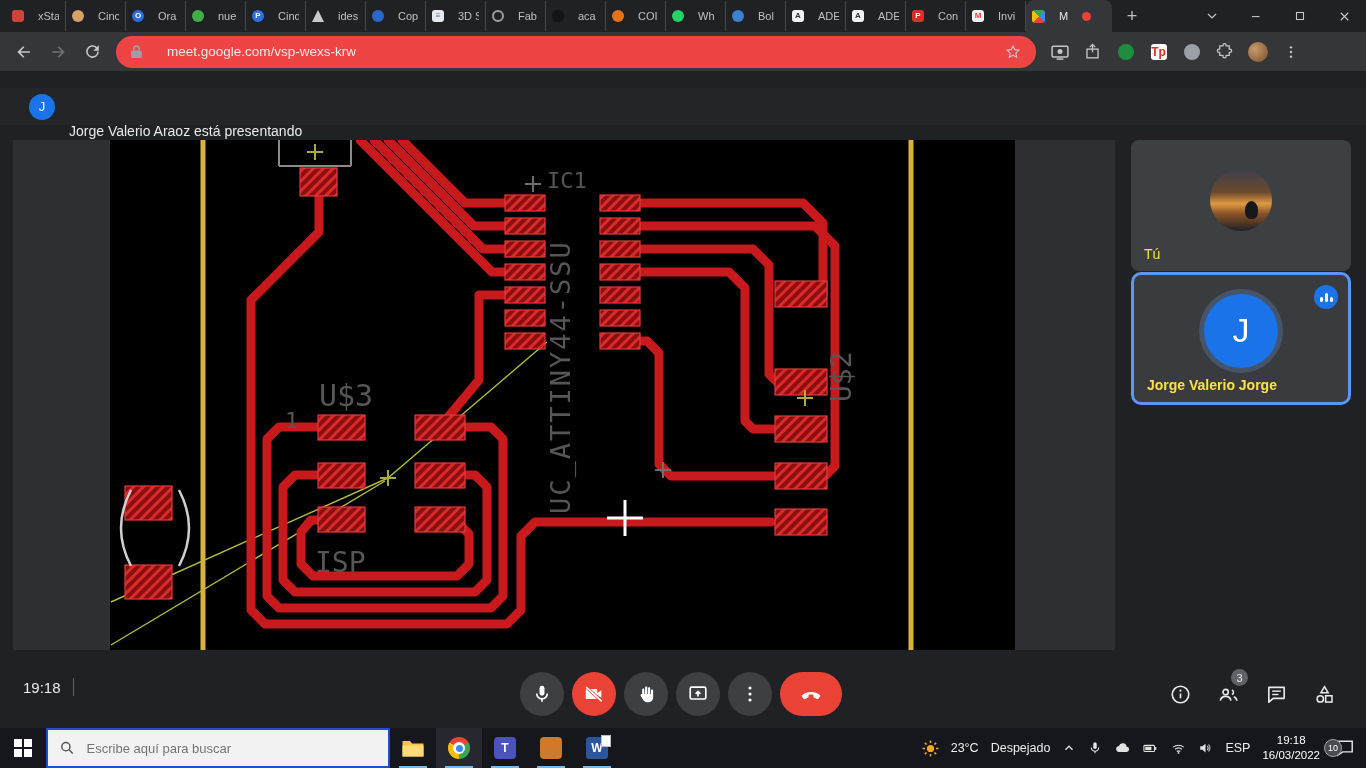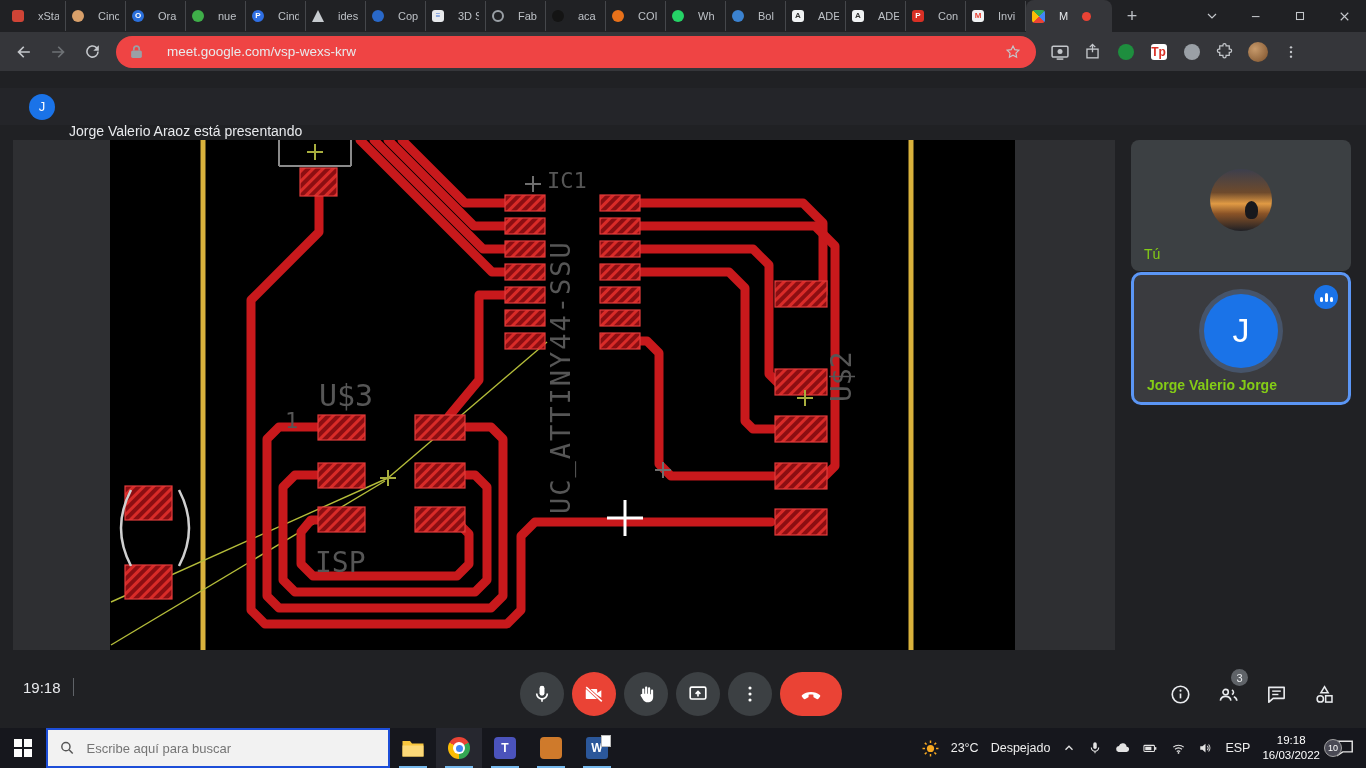--- a/index.html
+++ b/index.html
@@ -30,21 +30,21 @@
   .extgray{width:16px;height:16px;border-radius:50%;background:#9aa0a6;}
   .profile{width:20px;height:20px;border-radius:50%;background:radial-gradient(circle at 35% 35%,#c79a6b,#7a4f2a);}
   
   #banner{position:absolute;top:88px;left:0;width:100%;height:37px;background:#242529;display:flex;align-items:center;gap:14px;padding-left:29px;box-sizing:border-box;}
   .banner-avatar{width:26px;height:26px;border-radius:50%;background:#1a73e8;color:#fff;font-size:13px;display:flex;align-items:center;justify-content:center;flex:0 0 auto;}
   #banner-text{color:#e8eaed;font-size:14px;font-weight:500;margin-top:48px;}
   
   #stage{position:absolute;top:140px;left:13px;width:1102px;height:510px;background:#000;}
   
   #tile-self{position:absolute;top:140px;left:1131px;width:220px;height:131px;background:#3c4043;border-radius:8px;}
-  .tilename{position:absolute;left:13px;bottom:9px;color:#84cc16;font-size:14px;}
+  .tilename{position:absolute;left:13px;bottom:9px;color:#fde047;font-size:14px;}
   .photo{position:absolute;left:50%;top:46%;transform:translate(-50%,-50%);width:62px;height:62px;border-radius:50%;overflow:hidden;background:linear-gradient(180deg,#3c3f4d 0%,#6e4a2c 38%,#e09a44 56%,#8a5327 72%,#1f2025 100%);}
   .sil{position:absolute;right:14px;bottom:12px;width:13px;height:18px;background:#17181c;border-radius:50% 50% 40% 40%;}
   #tile-presenter{position:absolute;top:272px;left:1131px;width:220px;height:133px;background:#3a3b3f;border-radius:10px;border:3px solid #5b96f5;box-sizing:border-box;}
   .bigavatar{position:absolute;left:50%;top:44%;transform:translate(-50%,-50%);width:74px;height:74px;border-radius:50%;background:#1a73e8;color:#fff;font-size:34px;display:flex;align-items:center;justify-content:center;box-shadow:0 0 0 5px rgba(109,158,235,.25);}
   .audiobadge{position:absolute;top:10px;right:10px;width:24px;height:24px;border-radius:50%;background:#1a73e8;display:flex;align-items:flex-end;justify-content:center;gap:2px;padding-bottom:7px;box-sizing:border-box;}
   .audiobadge b{width:3px;background:#fff;border-radius:2px;display:block;}
   .bold{font-weight:700;}
   
   #controlsbar{position:absolute;top:650px;left:0;width:100%;height:78px;background:#202124;}
   .meet-left{position:absolute;left:23px;top:28px;display:flex;align-items:center;gap:12px;color:#e8eaed;font-size:15px;}

